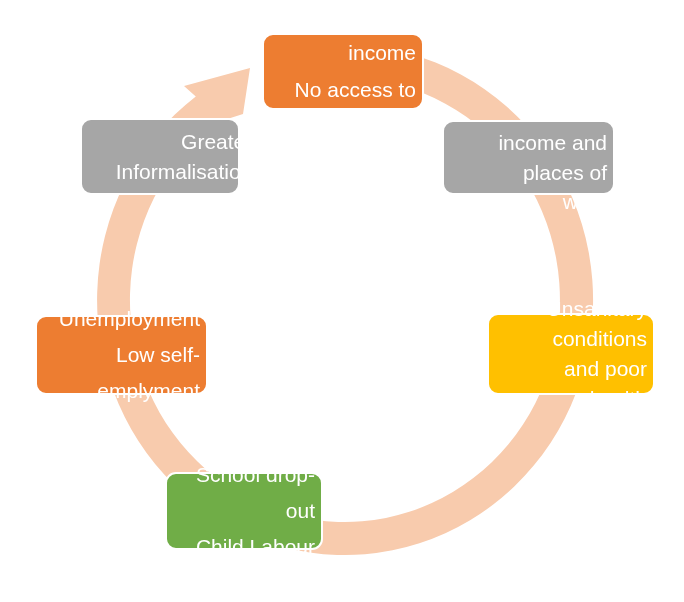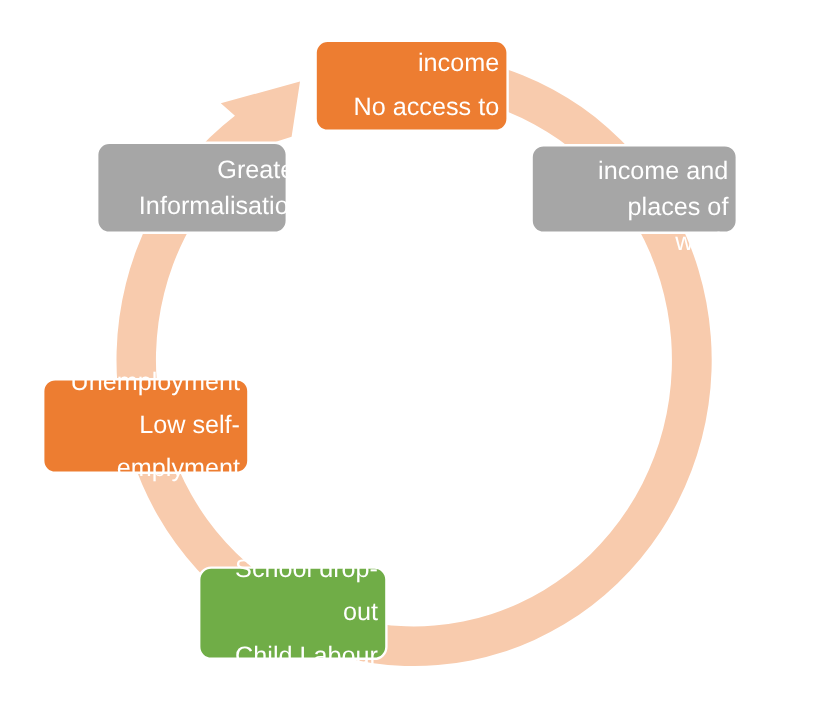--- a/index.html
+++ b/index.html
@@ -70,20 +70,24 @@
   <div class="node spread pos-top" style="background-color: rgb(237, 125, 49);">
     <div class="label">Low, sporadic income
 No access to credit</div>
   </div>
 
   <div class="node tight pos-upper-right" style="background-color: rgb(166, 166, 166);">
     <div class="label">Insecure income and
 places of work</div>
   </div>
 
+  <div class="node tight pos-right" style="background-color: rgb(255, 192, 0);">
+    <div class="label">Unsanitary conditions
+and poor health</div>
+  </div>
 
 
   <div class="node spread pos-left" style="background-color: rgb(237, 125, 49);">
     <div class="label">Unemployment
 Low self-emplyment</div>
   </div>
 
   <div class="node spread pos-lower-left" style="background-color: rgb(112, 173, 71);">
     <div class="label">School drop-out
 Child Labour</div>

